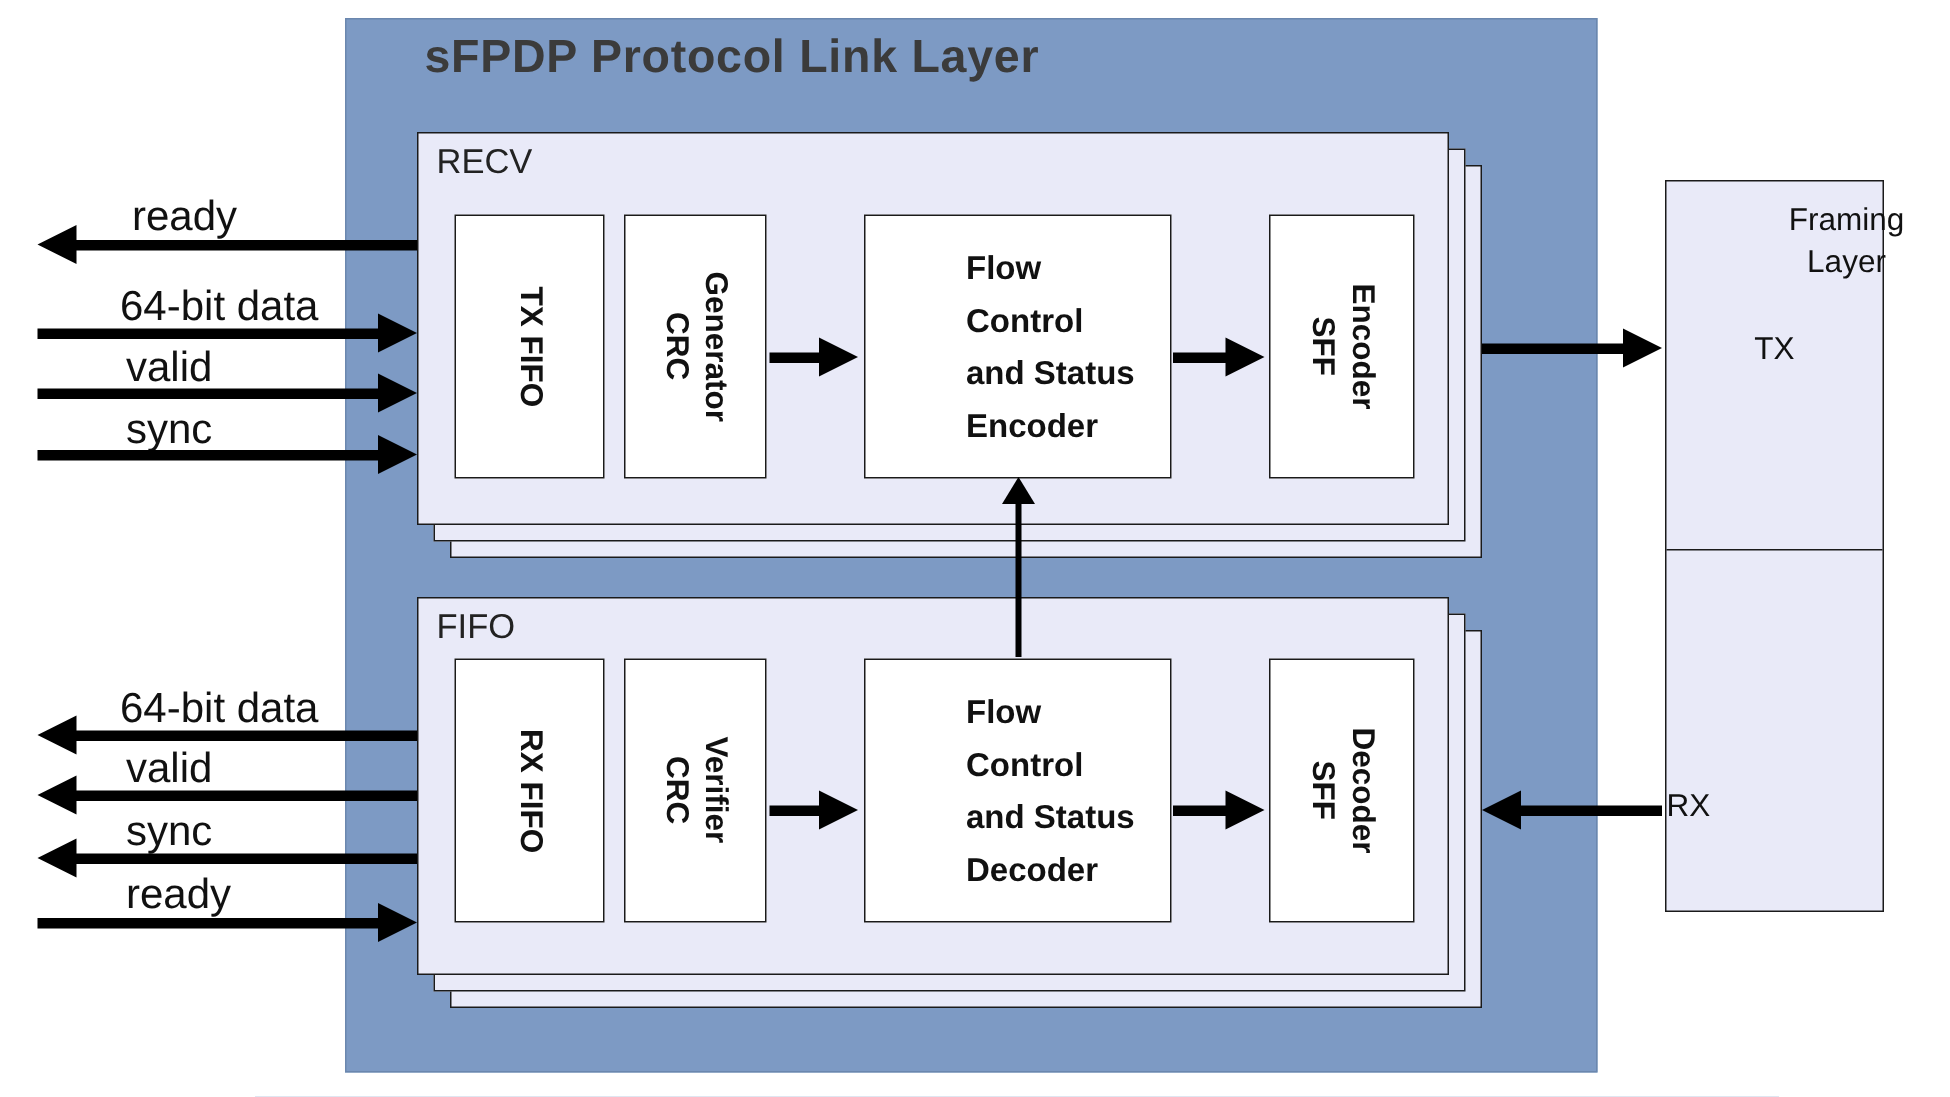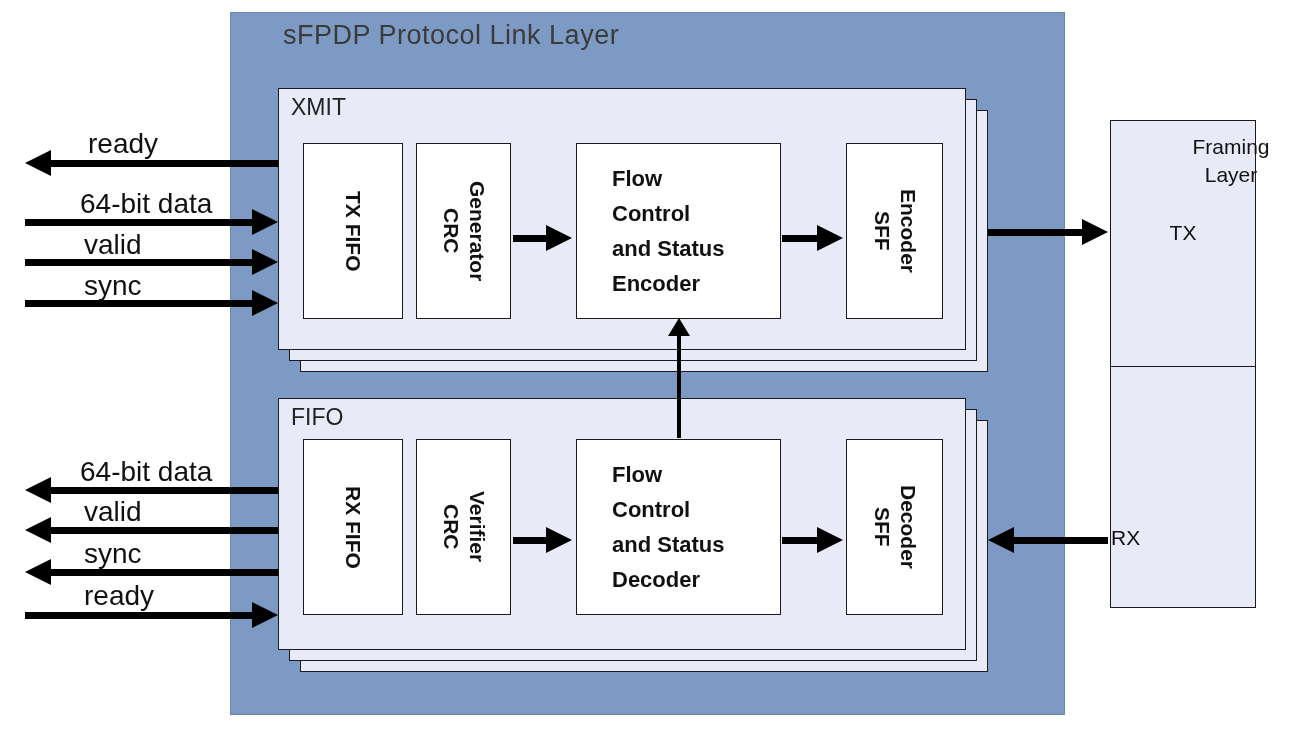--- a/index.html
+++ b/index.html
@@ -2,32 +2,32 @@
 <html><head>
 <meta charset="utf-8">
 <style>
   * { margin:0; padding:0; box-sizing:border-box; }
   body { font-family: "Liberation Sans", sans-serif; background:#ffffff; }
   .page { position:relative; width:1300px; height:731px; background:#ffffff; overflow:hidden; }
 
   .container { position:absolute; left:230px; top:12px; width:835px; height:703px;
                background:#7D9AC4; border:1px solid #6b87ae; z-index:1; }
 
-  .title { position:absolute; left:283px; top:20px; font-size:27px; color:#3b3b3b;
-           letter-spacing:0.5px; z-index:4; }
+  .title { position:absolute; left:283px; top:20px; font-size:31px; color:#3b3b3b;
+           letter-spacing:0.5px; z-index:4;font-weight:bold; }
 
   .stack { position:absolute; background:#E9EAF8; border:1px solid #1a1a1a; z-index:2; }
   .block { position:absolute; background:#E9EAF8; border:1px solid #1a1a1a; z-index:3; }
   .block-label { position:absolute; left:12px; top:5px; font-size:23px; color:#222222; }
 
   .wbox { position:absolute; height:176px; background:#ffffff; border:1px solid #1a1a1a;
           display:flex; align-items:center; justify-content:center; z-index:4; }
   .vlabel { writing-mode: vertical-lr; text-orientation: mixed; white-space: pre-line;
             font-weight:bold; font-size:21px; color:#111111; text-align:center; line-height:1.25; }
-  .flowbox { justify-content:flex-start; }
+  .flowbox { justify-content:flex-start;padding-left:32px; }
   .flow-label { white-space:pre-line; font-weight:bold; font-size:22px; color:#111111;
                 line-height:35px; padding-left:35px; }
 
   .framing { position:absolute; left:1110px; top:120px; width:146px; height:488px;
              background:#E9EAF8; border:1px solid #1a1a1a; z-index:2; }
   .framing-title { position:absolute; top:12px; left:0; width:100%; text-align:center;
                    white-space:pre-line; font-size:21px; line-height:28px; color:#111111;margin-left:48px; }
   .framing-tx { position:absolute; top:100px; left:0; width:100%; text-align:center;
                 font-size:21px; color:#111111; }
   .framing-rx { position:absolute; top:405px; left:0; width:100%; text-align:left;
@@ -58,21 +58,21 @@
 
 <div class="page">
 
   <div class="container"></div>
   <div class="title">sFPDP Protocol Link Layer</div>
 
   <div class="stack" style="left:300px; top:110px; width:688px; height:262px;"></div>
   <div class="stack" style="left:289px; top:99px; width:688px; height:262px;"></div>
 
   <div class="block" style="left:278px; top:88px; width:688px; height:262px;">
-    <div class="block-label">XMIT</div>
+    <div class="block-label">RECV</div>
     <div class="wbox" style="left:24px; top:54px; width:100px;">
       <span class="vlabel">TX FIFO</span>
     </div>
     <div class="wbox" style="left:137px; top:54px; width:95px;">
       <span class="vlabel">CRC
 Generator</span>
     </div>
     <div class="wbox flowbox" style="left:297px; top:54px; width:205px;">
       <span class="flow-label">Flow
 Control

